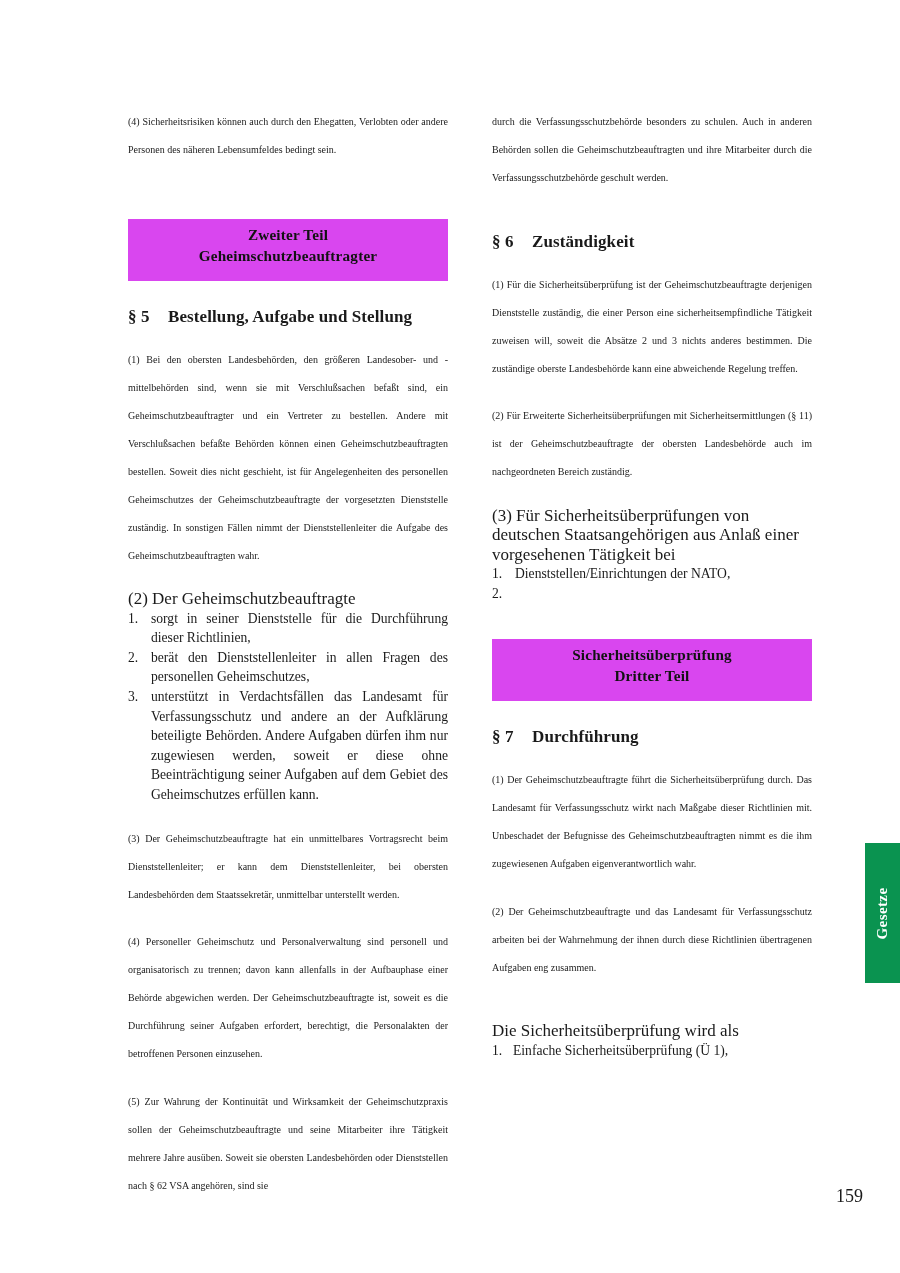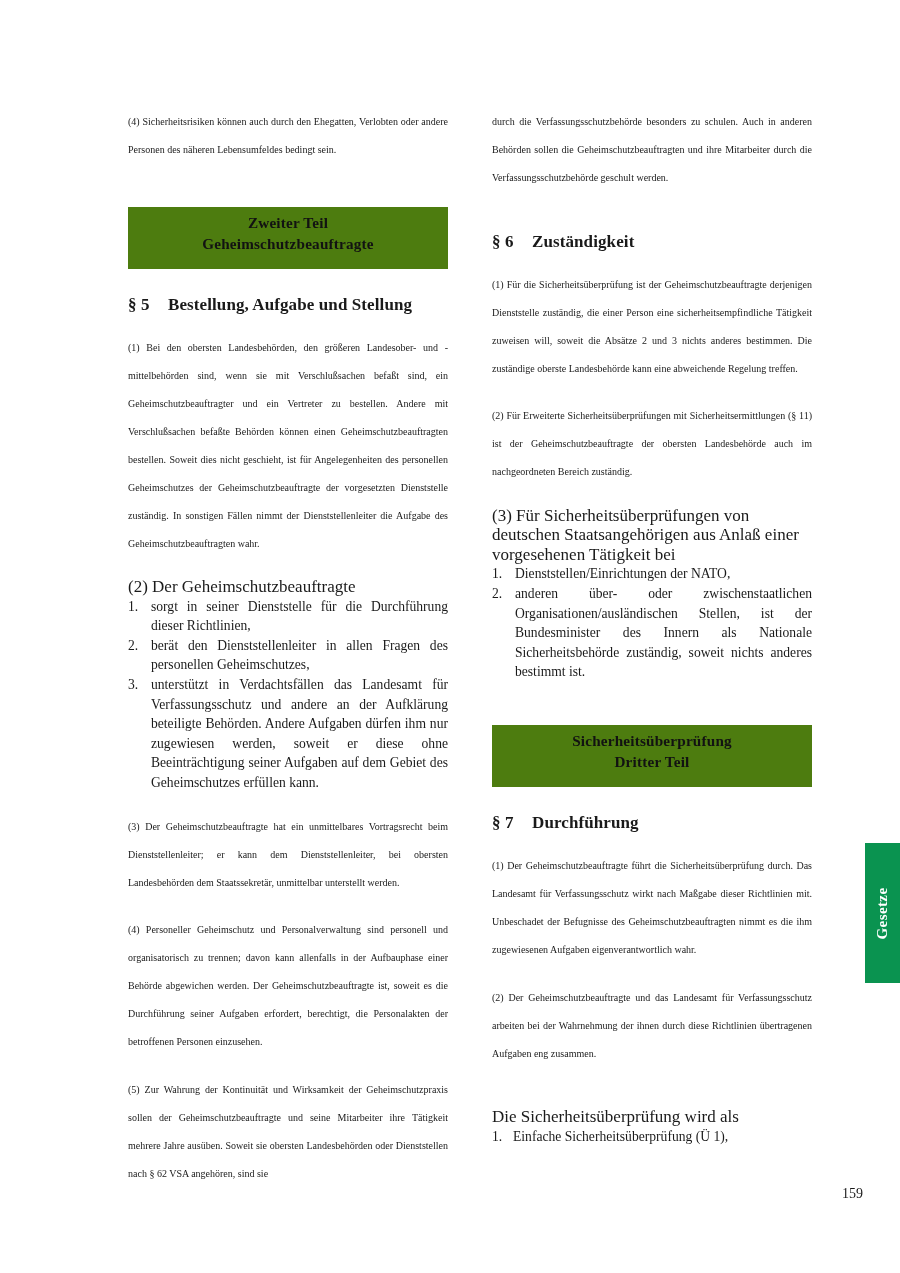--- a/index.html
+++ b/index.html
@@ -59,24 +59,24 @@
     text-align: left;
     letter-spacing: 0.1px;
   }
   .section-head .sec-num {
     display: inline-block;
     min-width: 34px;
   }
 
   
   .part-banner {
-    background: #4d7c0f;
+    background: #d946ef;
     text-align: center;
     padding: 5px 0 15px 0;
-    margin: 4px 0 26px 0;
+    margin: 16px 0 26px 0;
   }
   .part-banner .line {
     display: block;
     font-weight: bold;
     font-size: 15.2px;
     line-height: 21px;
     letter-spacing: 0.2px;
     color: #121212;
   }
 
@@ -132,41 +132,41 @@
     font-weight: bold;
     letter-spacing: 0.4px;
     font-family: "Liberation Serif", "DejaVu Serif", serif;
   }
 
   
   .folio {
     position: absolute;
     right: 37px;
     top: 1186px;
-    font-size: 14px;
+    font-size: 18px;
     color: #1a1a1a;
     text-align: right;
   }
 </style>
 </head>
 <body>
 
 <div class="page">
 
   <div class="columns">
 
     <div class="col">
 
       <p class="para">(4) Sicherheitsrisiken können auch durch den Ehegatten, Verlobten oder andere Personen des näheren Lebensumfeldes bedingt sein.</p>
 
       <div class="spacer-sm"></div>
 
       <div class="part-banner">
         <span class="line">Zweiter Teil</span>
-        <span class="line">Geheimschutzbeauftragte</span>
+        <span class="line">Geheimschutzbeauftragter</span>
       </div>
 
       <h2 class="section-head">
         <span class="sec-num" style="margin-right: 6px;">§ 5</span><span>Bestellung, Aufgabe und Stellung</span>
       </h2>
 
       <p class="para">(1) Bei den obersten Landesbehörden, den größeren Landesober- und -mittelbehörden sind, wenn sie mit Verschlußsachen befaßt sind, ein Geheimschutzbeauftragter und ein Vertreter zu bestellen. Andere mit Verschlußsachen befaßte Behörden können einen Geheimschutzbeauftragten bestellen. Soweit dies nicht geschieht, ist für Angelegenheiten des personellen Geheimschutzes der Geheimschutzbeauftragte der vorgesetzten Dienststelle zuständig. In sonstigen Fällen nimmt der Dienststellenleiter die Aufgabe des Geheimschutzbeauftragten wahr.</p>
 
       <p class="lead-line">(2) Der Geheimschutzbeauftragte</p>
 
@@ -211,21 +211,20 @@
 
       <p class="lead-line">(3) Für Sicherheitsüberprüfungen von deutschen Staatsangehörigen aus Anlaß einer vorgesehenen Tätigkeit bei</p>
 
       <ol class="numlist">
         <li>
           <span class="marker">1.</span>
           <span>Dienststellen/Einrichtungen der NATO,</span>
         </li>
         <li>
           <span class="marker">2.</span>
-          <span>anderen über- oder zwischenstaatlichen Organisationen/ausländischen Stellen, ist der Bundesminister des Innern als Nationale Sicherheitsbehörde zuständig, soweit nichts anderes bestimmt ist.</span>
         </li>
       </ol>
 
       <div class="spacer-xl"></div>
 
       <div class="part-banner">
         <span class="line">Sicherheitsüberprüfung</span>
         <span class="line">Dritter Teil</span>
       </div>
 

